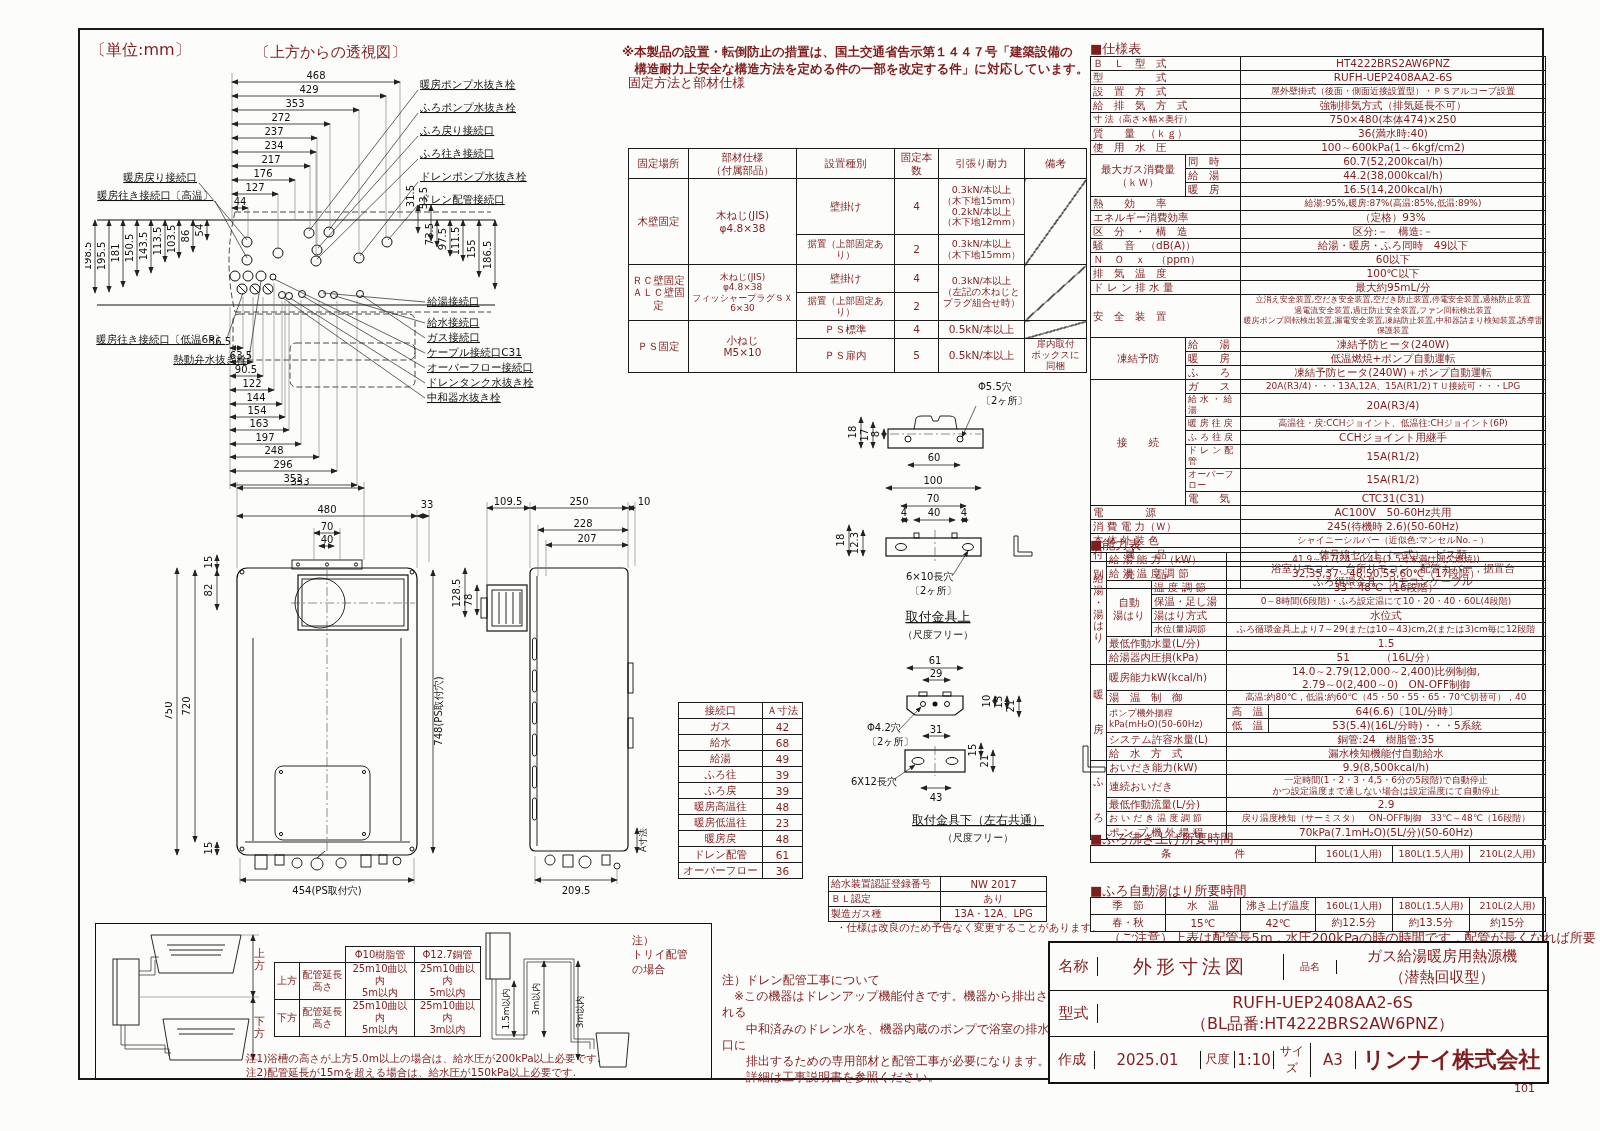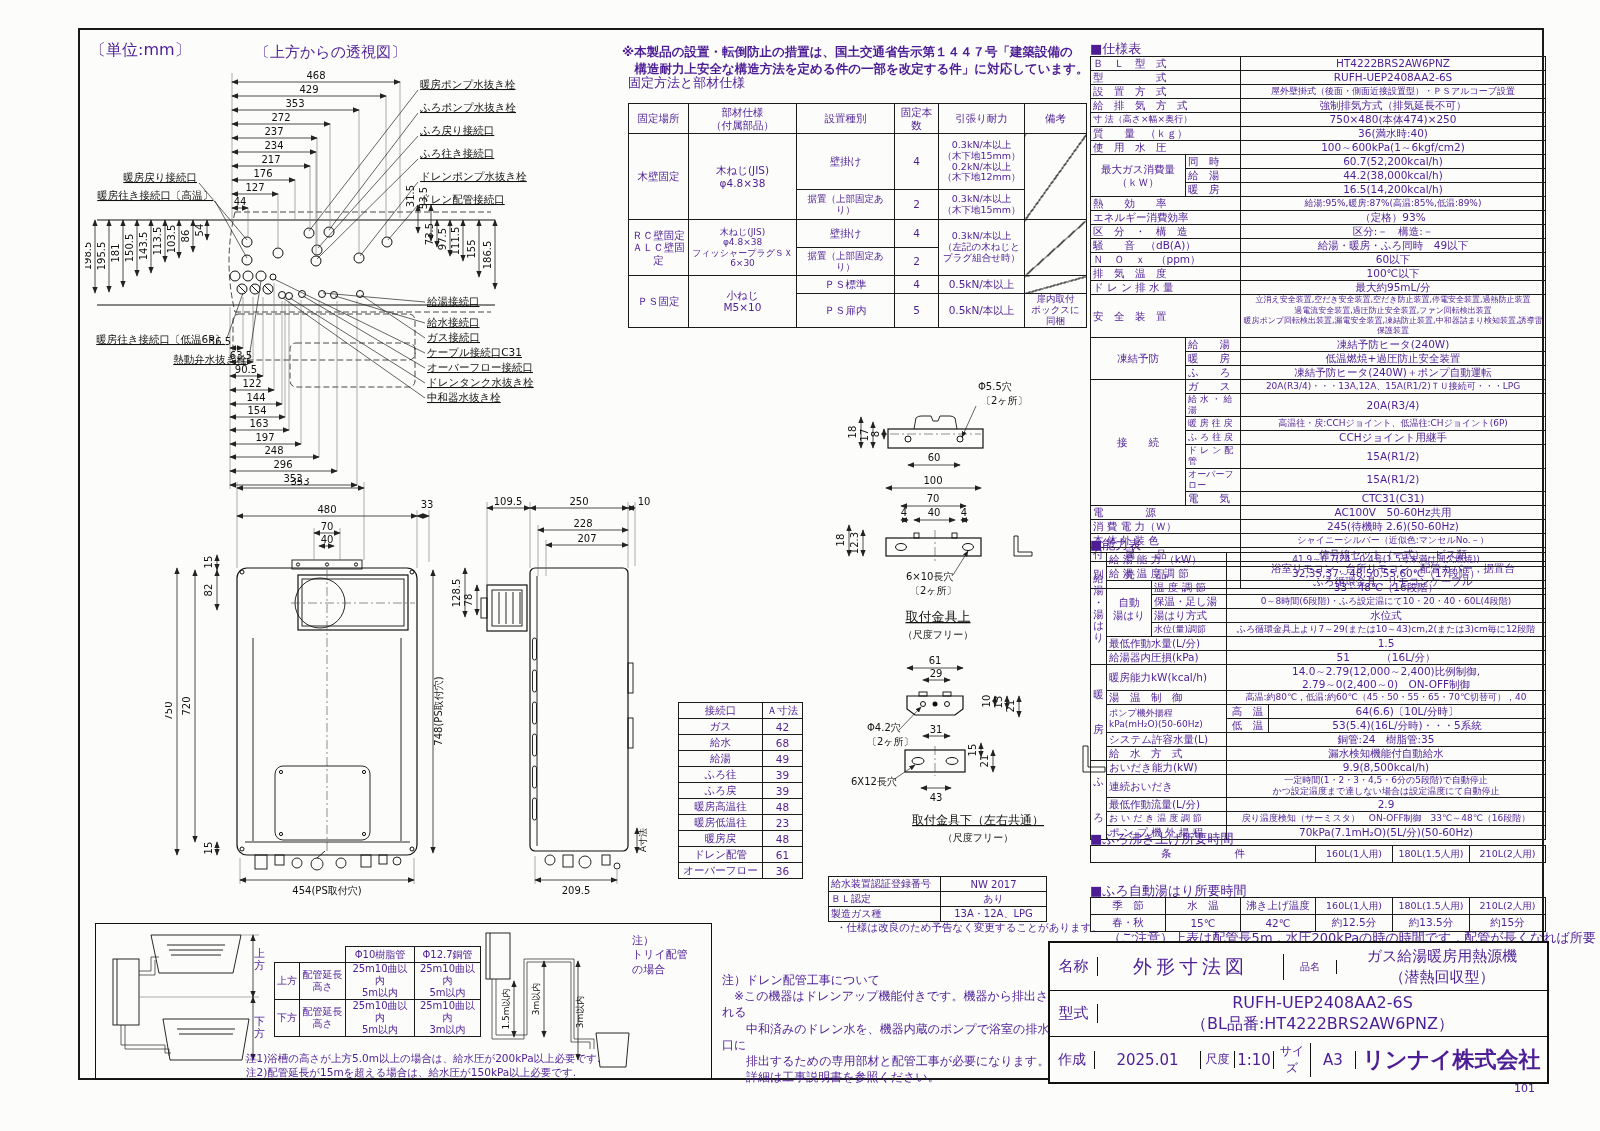--- a/index.html
+++ b/index.html
@@ -1,38 +1,38 @@
 <!DOCTYPE html>
 <html><head>
 <meta charset="utf-8">
 <style>
   html,body{margin:0;padding:0;background:#dcdcdc;}
   .sheet{position:relative;width:1600px;height:1131px;background:#fcfcfa;
-         font-family:"DejaVu Sans",sans-serif;color:#4c1d95;overflow:hidden;}
+         font-family:"DejaVu Sans",sans-serif;color:#7f1d1d;overflow:hidden;}
   .abs{position:absolute;}
   .frame{position:absolute;left:78px;top:28px;width:1462px;height:1048px;border:2.5px solid #1a1a1a;}
   .pre{white-space:pre-line;}
   table{border-collapse:collapse;table-layout:fixed;}
   td,th{border:1px solid #1a1a1a;font-weight:normal;padding:0 2px;overflow:hidden;vertical-align:middle;}
   .c{text-align:center;} .lft{text-align:left;}
   .t13{font-size:13px;}
   .nb{border:none;background:transparent;}
   
   .spec{width:455px;font-size:10.5px;line-height:1.24;}
   .spec td{height:13px;}
   .spec .v{text-align:center;}
   .spec .safety{font-size:8px;line-height:1.3;text-align:center;}
   .sm9{font-size:9px;}
   .sm95{font-size:9.5px;}
   .cap{width:455px;font-size:10.5px;line-height:1.2;}
   .cap td{height:13px;}
   .cap .v{text-align:center;}
   .vg{width:16px;text-align:center;white-space:pre-line;line-height:1.12;padding:0;}
   
-  .fix{width:458px;font-size:10.5px;line-height:1.15;}
+  .fix{width:458px;font-size:10.5px;line-height:1.15;margin-top:45px;}
   .fix td,.fix th{text-align:center;}
   .diag{background:linear-gradient(to bottom right,transparent calc(50% - .6px),#1a1a1a calc(50% - .6px),#1a1a1a calc(50% + .6px),transparent calc(50% + .6px));}
   
   .boil{width:455px;font-size:10.5px;} .boil td{height:16px;text-align:center;}
   .conn{width:124px;font-size:10.5px;} .conn td{height:15px;text-align:center;}
   .cert{width:218px;font-size:10px;} .cert td{height:13px;}
   .pip{width:206px;font-size:10px;line-height:1.2;} .pip td{text-align:center;}
   
   .tb{position:absolute;left:1048px;top:941px;width:497px;height:139px;border:2.5px solid #111;
       display:flex;flex-direction:column;background:#fcfcfa;}
@@ -415,21 +415,21 @@
 過電流安全装置,過圧防止安全装置,ファン回転検出装置
 暖房ポンプ回転検出装置,漏電安全装置,凍結防止装置,中和器詰まり検知装置,誘導雷保護装置</td>
         </tr>
     <tr>
           <td rowspan="3" class="c">凍結予防</td>
           <td>給　　湯</td>
           <td class="v">凍結予防ヒータ(240W)</td>
         </tr>
     <tr>
           <td>暖　　房</td>
-          <td class="v">低温燃焼+過圧防止安全装置</td>
+          <td class="v">低温燃焼+ポンプ自動運転</td>
         </tr>
     <tr>
           <td>ふ　　ろ</td>
           <td class="v">凍結予防ヒータ(240W)＋ポンプ自動運転</td>
         </tr>
     <tr>
           <td rowspan="7" class="c">接　　続</td>
           <td>ガ　　ス</td>
           <td class="v sm9">20A(R3/4)・・・13A,12A、15A(R1/2)ＴＵ接続可・・・LPG</td>
         </tr>

